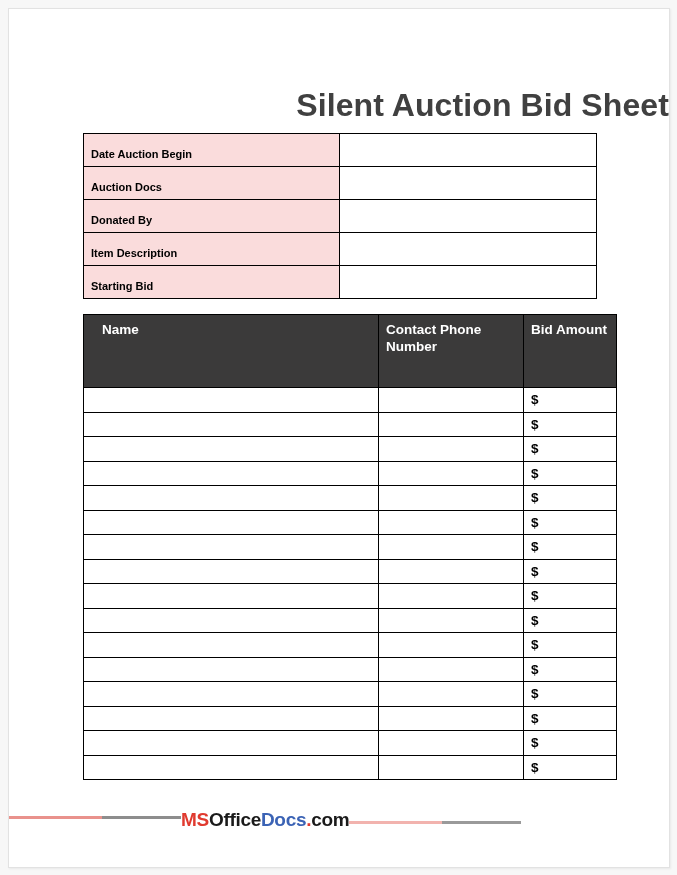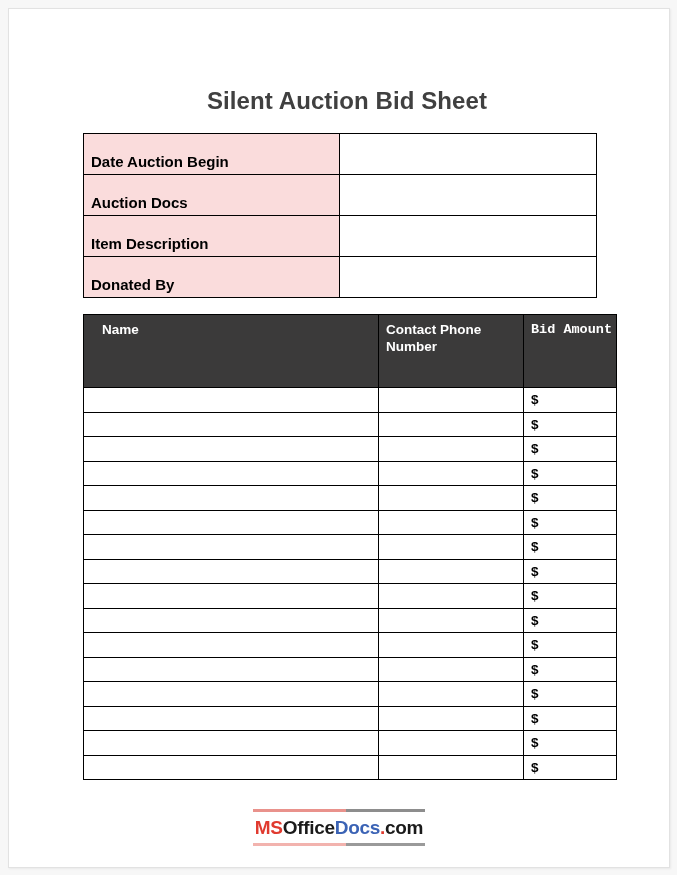--- a/index.html
+++ b/index.html
@@ -26,44 +26,44 @@
     top: 8px;
     width: 662px;
     height: 860px;
     background: #ffffff;
     border: 1px solid #e2e2e2;
     box-sizing: border-box;
     box-shadow: 1px 1px 2px rgba(0,0,0,0.06);
   }
   .doc-title {
     position: absolute;
-    left: 8px;
+    left: 0;
     top: 78px;
     width: 660px;
-    text-align: center;
-    font-size: 24px;
+    text-align: right;
+    font-size: 32px;
     font-weight: bold;
     color: #404040;
     letter-spacing: 0.1px;
   }
 
   
   .info-table {
     position: absolute;
     left: 74px;
     top: 124px;
     width: 513px;
     border-collapse: collapse;
     table-layout: fixed;
   }
   .info-table td {
     border: 1px solid #000000;
     height: 25px;
-    padding: 16px 0 0 7px;
-    font-size: 15px;
+    padding: 8px 0 0 7px;
+    font-size: 11px;
     font-weight: bold;
     color: #000000;
     line-height: 24px;
     box-sizing: border-box;
     vertical-align: middle;
   }
   .info-table td.label-cell {
     background: #fadcdc;
     width: 256px;
   }
@@ -88,42 +88,42 @@
     font-weight: bold;
     text-align: left;
     vertical-align: top;
     padding: 6px 0 8px 7px;
     border: 1px solid #000000;
     line-height: 1.26;
     box-sizing: border-box;
   }
   .bid-table th.col-name { width: 295px; height: 73px; padding-left: 18px; }
   .bid-table th.col-contact { width: 145px; }
-  .bid-table th.col-amount { width: 93px; font-family: Liberation Mono, monospace; }
+  .bid-table th.col-amount { width: 93px; }
   .bid-table td {
     border: 1px solid #000000;
     height: 24.5px;
     padding: 0 0 0 7px;
     font-size: 13.5px;
     font-weight: bold;
     color: #000000;
     background: #ffffff;
     line-height: 23px;
     box-sizing: border-box;
     vertical-align: middle;
   }
 
   
   .footer-logo {
     position: absolute;
     left: 0;
     top: 800px;
     width: 660px;
     display: flex;
-    flex-direction: column;
+    flex-direction: row;
     align-items: center;
   }
   .logo-rule {
     width: 172px;
     height: 3px;
     display: flex;
   }
   .logo-rule.top { margin-bottom: 5px; }
   .logo-rule.bottom { margin-top: 4px; }
   .logo-rule .rule-left {
@@ -162,25 +162,29 @@
       <tbody>
         <tr>
           <td class="label-cell">Date Auction Begin</td>
           <td class="value-cell"></td>
         </tr>
         <tr>
           <td class="label-cell">Auction Docs</td>
           <td class="value-cell"></td>
         </tr>
         <tr>
+          <td class="label-cell">Donated By</td>
+          <td class="value-cell"></td>
+        </tr>
+        <tr>
           <td class="label-cell">Item Description</td>
           <td class="value-cell"></td>
         </tr>
         <tr>
-          <td class="label-cell">Donated By</td>
+          <td class="label-cell">Starting Bid</td>
           <td class="value-cell"></td>
         </tr>
       </tbody>
     </table>
 
     <table class="bid-table">
       <thead>
         <tr>
           <th class="col-name">Name</th>
           <th class="col-contact">Contact Phone Number</th>

